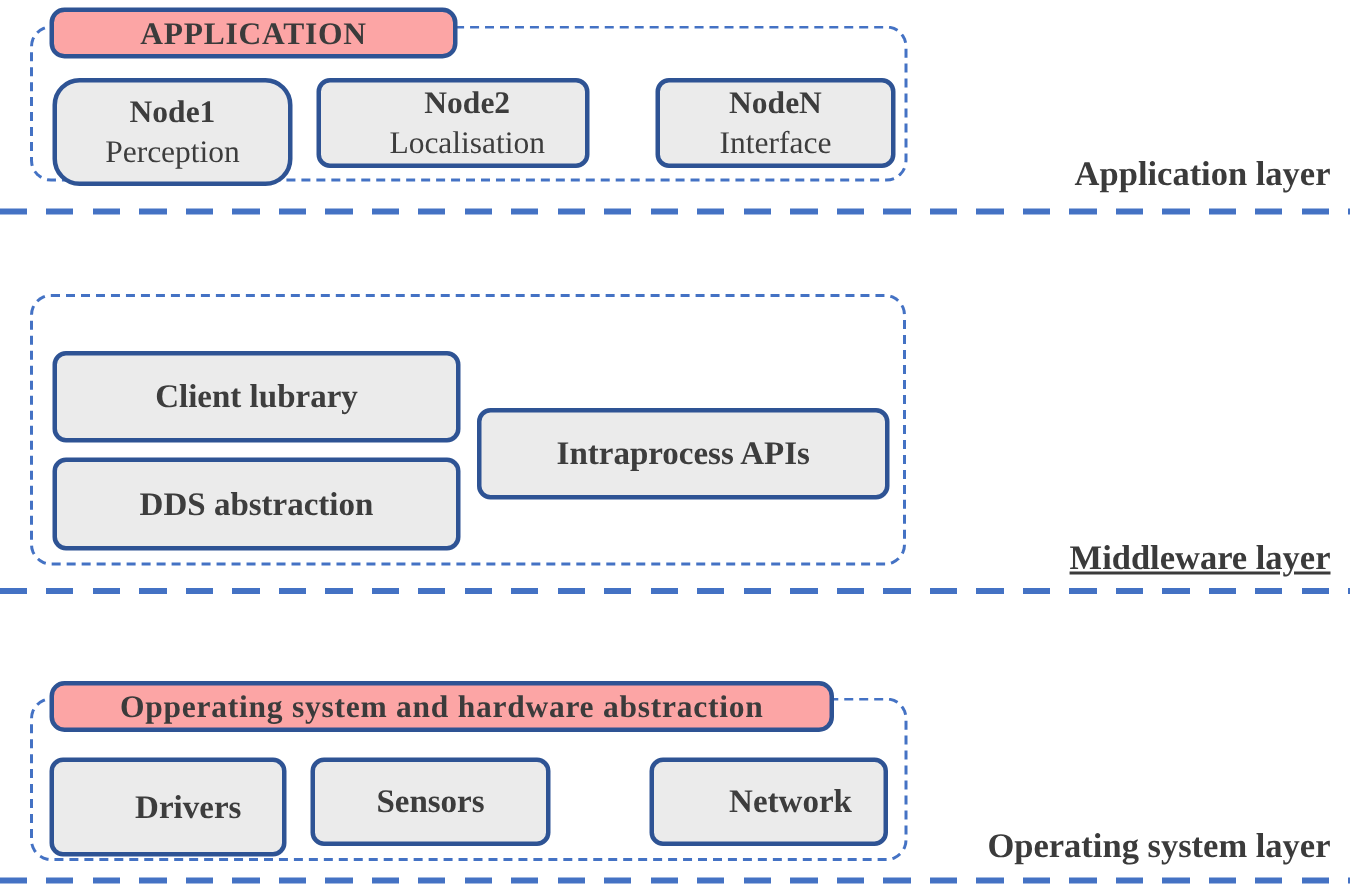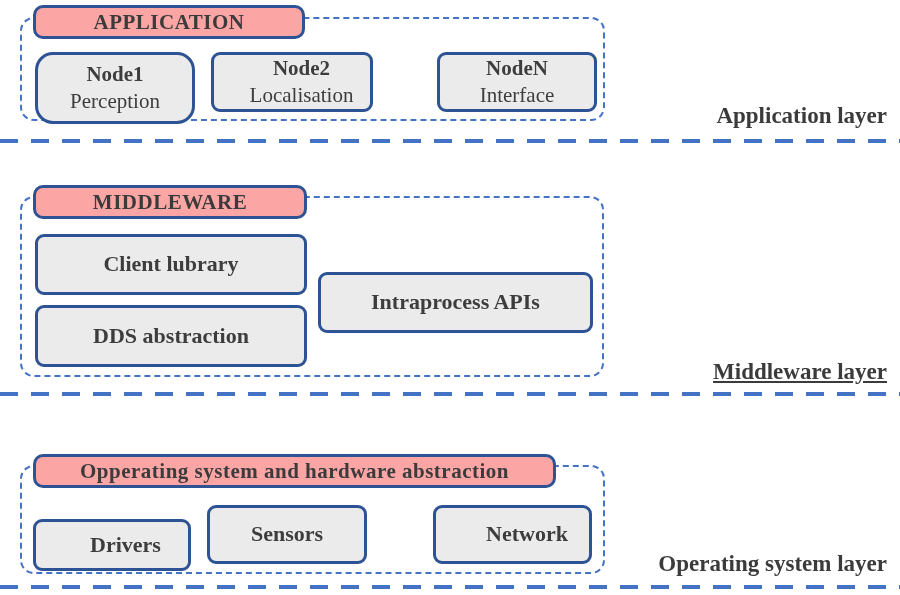--- a/index.html
+++ b/index.html
@@ -71,38 +71,38 @@
     width: 900px;
     height: 4px;
     background: repeating-linear-gradient(90deg, #4472c4 0 18px, transparent 18px 31px);
     z-index: 0;
   }
 
   
   .app-container { left: 20px; top: 17px;  width: 585px; height: 104px; }
   .app-header    { left: 33px; top: 5px;   width: 272px; height: 34px; }
   .box-node1     { left: 35px; top: 52px;  width: 160px; height: 72px; border-radius: 18px; }
-  .box-node2     { left: 211px; top: 52px; width: 162px; height: 60px; padding-left: 19px; }
+  .box-node2     { left: 211px; top: 52px; width: 182px; height: 60px; padding-left: 19px; }
   .box-noden     { left: 437px; top: 52px; width: 160px; height: 60px; }
   .app-label     { top: 103px; right: 13px; }
   .divider-1     { top: 139px; }
 
   
   .mid-container { left: 20px; top: 196px; width: 584px; height: 181px; }
   .mid-header    { left: 33px; top: 185px; width: 274px; height: 34px; }
   .box-client    { left: 35px; top: 234px; width: 272px; height: 61px; text-align: right; }
   .box-dds       { left: 35px; top: 305px; width: 272px; height: 62px; }
   .box-intra     { left: 318px; top: 272px; width: 275px; height: 61px; }
   .mid-label     { top: 359px; right: 13px; text-decoration: underline; }
   .divider-2     { top: 392px; }
 
   
   .os-container  { left: 20px; top: 465px; width: 585px; height: 109px; }
   .os-header     { left: 33px; top: 454px; width: 523px; height: 34px; }
-  .box-drivers   { left: 33px; top: 519px; width: 158px; height: 52px; padding-left: 27px; }
+  .box-drivers   { left: 33px; top: 505px; width: 158px; height: 66px; padding-left: 27px; }
   .box-sensors   { left: 207px; top: 505px; width: 160px; height: 59px; }
   .box-network   { left: 433px; top: 505px; width: 159px; height: 59px; padding-left: 29px; }
   .os-label      { top: 551px; right: 13px; }
   .divider-3     { top: 585px; }
 </style>
 </head>
 <body>
 
 <div class="canvas">
 
@@ -125,23 +125,20 @@
   <div class="gray-box box-noden">
     <div class="box-title">NodeN</div>
     <div class="box-subtitle">Interface</div>
   </div>
 
   <div class="layer-label app-label">Application layer</div>
   <div class="divider divider-1"></div>
 
   <div class="dashed-container mid-container"></div>
 
-  <div class="header-box mid-header">
-    <span>MIDDLEWARE</span>
-  </div>
 
   <div class="gray-box single box-client">
     <div class="box-title">Client lubrary</div>
   </div>
 
   <div class="gray-box single box-dds">
     <div class="box-title">DDS abstraction</div>
   </div>
 
   <div class="gray-box single box-intra">

